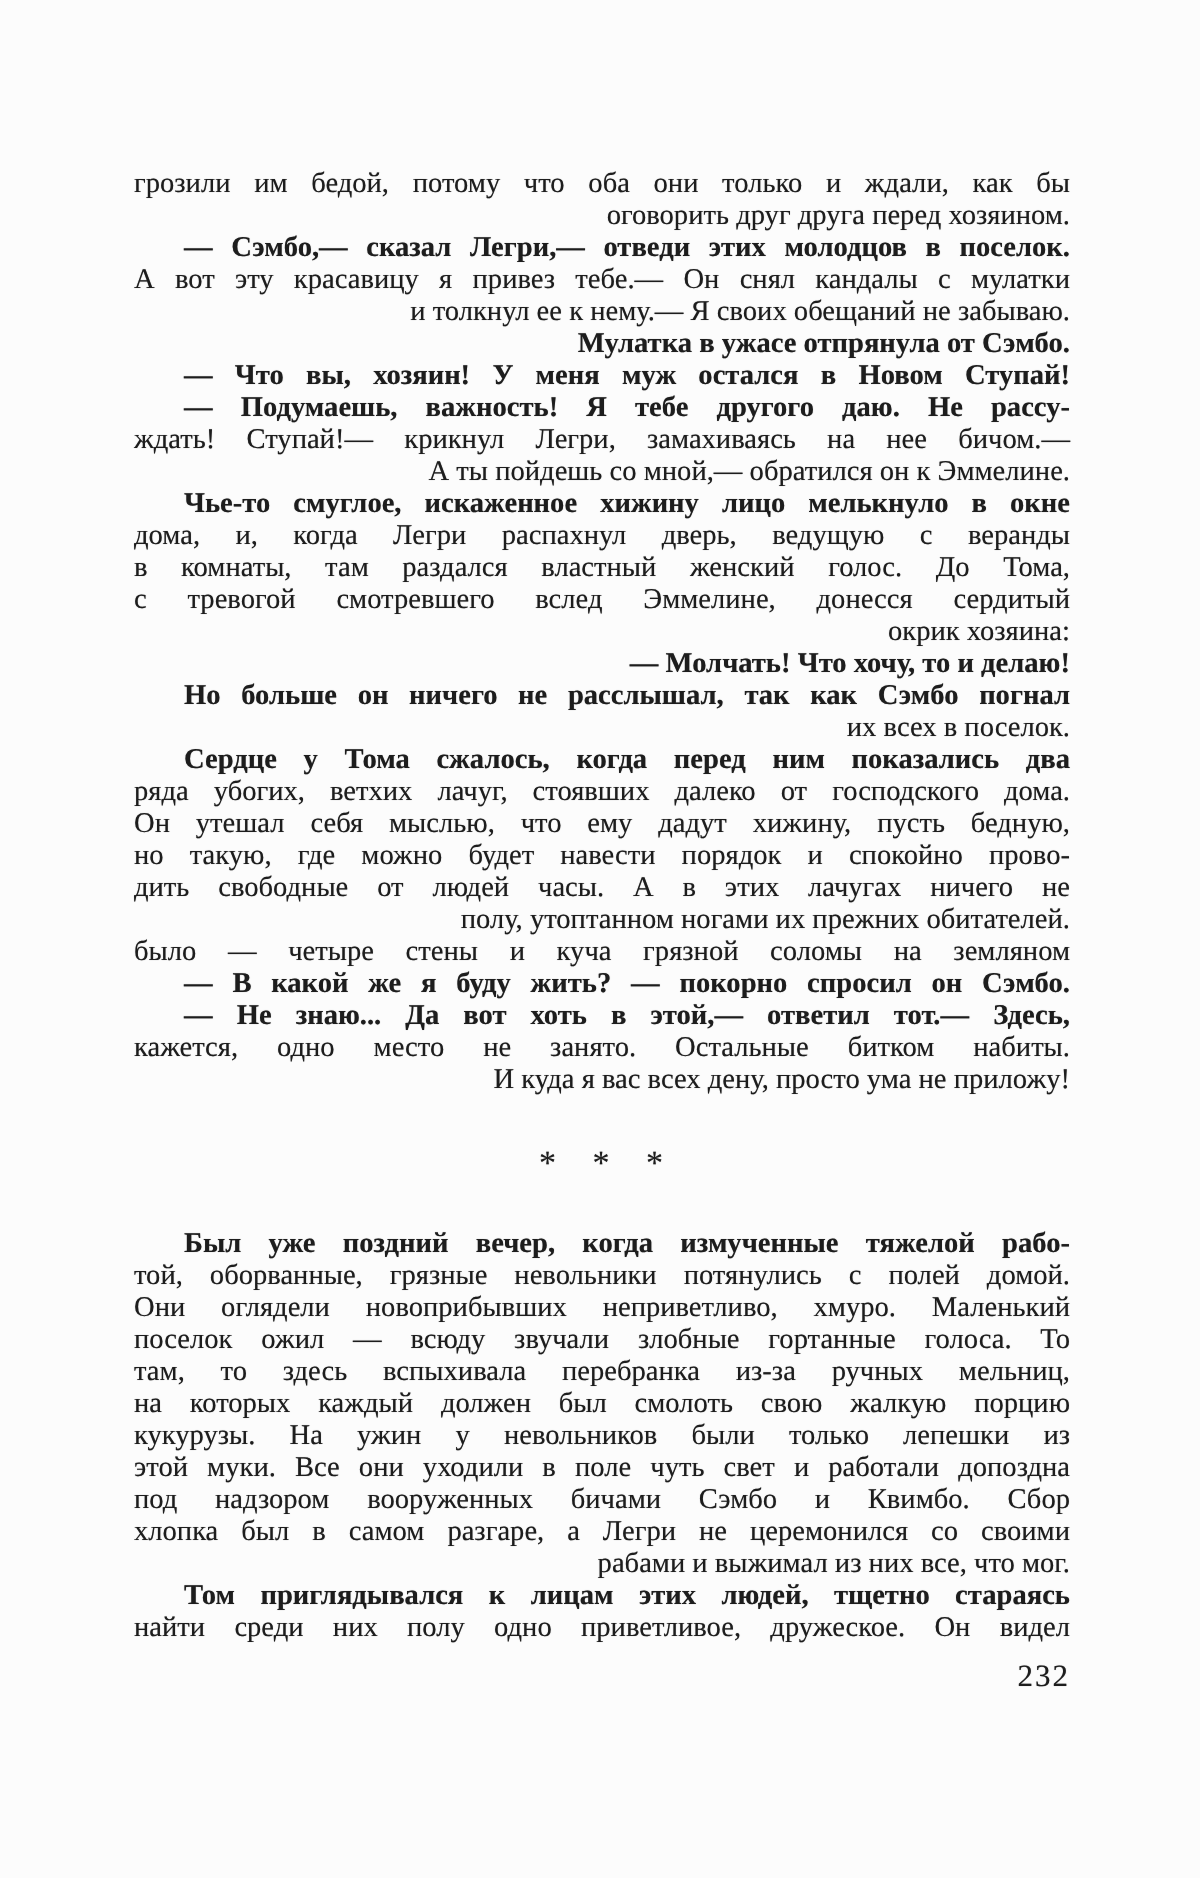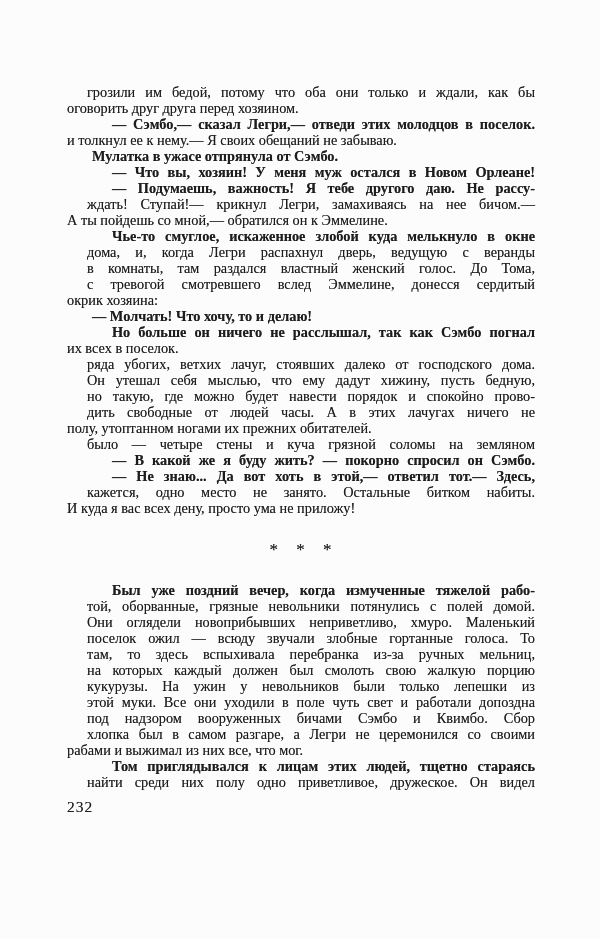--- a/index.html
+++ b/index.html
@@ -23,71 +23,72 @@
   .text-block {
     position: absolute;
     left: 67px;
     top: 84px;
     width: 468px;
     font-size: 14.3px;
     line-height: 16px;
     text-shadow: 0 0 0.4px rgba(20,20,20,0.55);
   }
   .line {
-    text-align: left;
+    text-align: right;
     white-space: normal;
   }
   .line.just {
     text-align: justify;
     text-align-last: justify;
-    margin-left: 20px;
   }
   .line.ind {
     text-indent: 25px;
     font-weight: bold;
   }
   .sep {
     text-align: center;
     margin-top: 26px;
     margin-bottom: 24px;
     font-size: 17px;
     line-height: 16px;
     word-spacing: 12px;
     letter-spacing: 1px;
   }
   .pagenum {
     margin-top: 9px;
-    text-align: left;
+    text-align: right;
     font-size: 15.5px;
     letter-spacing: 1px;
     text-shadow: 0 0 0.4px rgba(20,20,20,0.55);
   }
 </style>
 </head>
 <body>
 
 <div class="page">
   <main class="text-block">
       <div class="line just">грозили им бедой, потому что оба они только и ждали, как бы</div>
       <div class="line">оговорить друг друга перед хозяином.</div>
       <div class="line just ind">— Сэмбо,— сказал Легри,— отведи этих молодцов в поселок.</div>
+      <div class="line just">А вот эту красавицу я привез тебе.— Он снял кандалы с мулатки</div>
       <div class="line">и толкнул ее к нему.— Я своих обещаний не забываю.</div>
       <div class="line ind">Мулатка в ужасе отпрянула от Сэмбо.</div>
-      <div class="line just ind">— Что вы, хозяин! У меня муж остался в Новом Орлеане!</div>
+      <div class="line just ind">— Что вы, хозяин! У меня муж остался в Новом Ступай!</div>
       <div class="line just ind">— Подумаешь, важность! Я тебе другого даю. Не рассу-</div>
       <div class="line just">ждать! Ступай!— крикнул Легри, замахиваясь на нее бичом.—</div>
       <div class="line">А ты пойдешь со мной,— обратился он к Эммелине.</div>
-      <div class="line just ind">Чье-то смуглое, искаженное злобой куда мелькнуло в окне</div>
+      <div class="line just ind">Чье-то смуглое, искаженное хижину лицо мелькнуло в окне</div>
       <div class="line just">дома, и, когда Легри распахнул дверь, ведущую с веранды</div>
       <div class="line just">в комнаты, там раздался властный женский голос. До Тома,</div>
       <div class="line just">с тревогой смотревшего вслед Эммелине, донесся сердитый</div>
       <div class="line">окрик хозяина:</div>
       <div class="line ind">— Молчать! Что хочу, то и делаю!</div>
       <div class="line just ind">Но больше он ничего не расслышал, так как Сэмбо погнал</div>
       <div class="line">их всех в поселок.</div>
+      <div class="line just ind">Сердце у Тома сжалось, когда перед ним показались два</div>
       <div class="line just">ряда убогих, ветхих лачуг, стоявших далеко от господского дома.</div>
       <div class="line just">Он утешал себя мыслью, что ему дадут хижину, пусть бедную,</div>
       <div class="line just">но такую, где можно будет навести порядок и спокойно прово-</div>
       <div class="line just">дить свободные от людей часы. А в этих лачугах ничего не</div>
       <div class="line">полу, утоптанном ногами их прежних обитателей.</div>
       <div class="line just">было — четыре стены и куча грязной соломы на земляном</div>
       <div class="line just ind">— В какой же я буду жить? — покорно спросил он Сэмбо.</div>
       <div class="line just ind">— Не знаю... Да вот хоть в этой,— ответил тот.— Здесь,</div>
       <div class="line just">кажется, одно место не занято. Остальные битком набиты.</div>
       <div class="line">И куда я вас всех дену, просто ума не приложу!</div>

